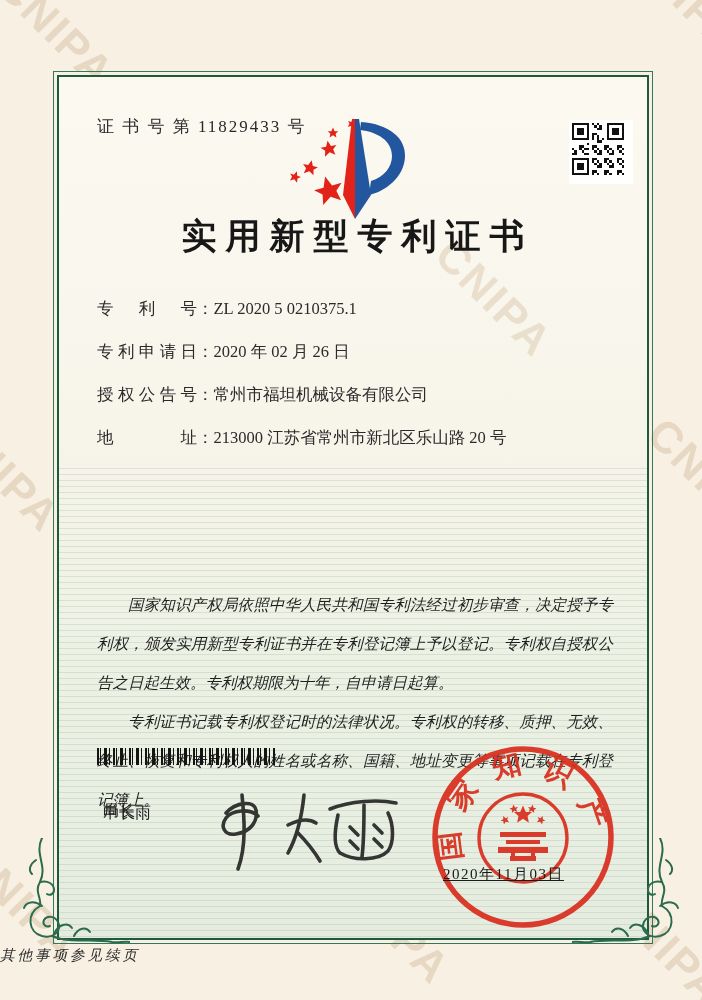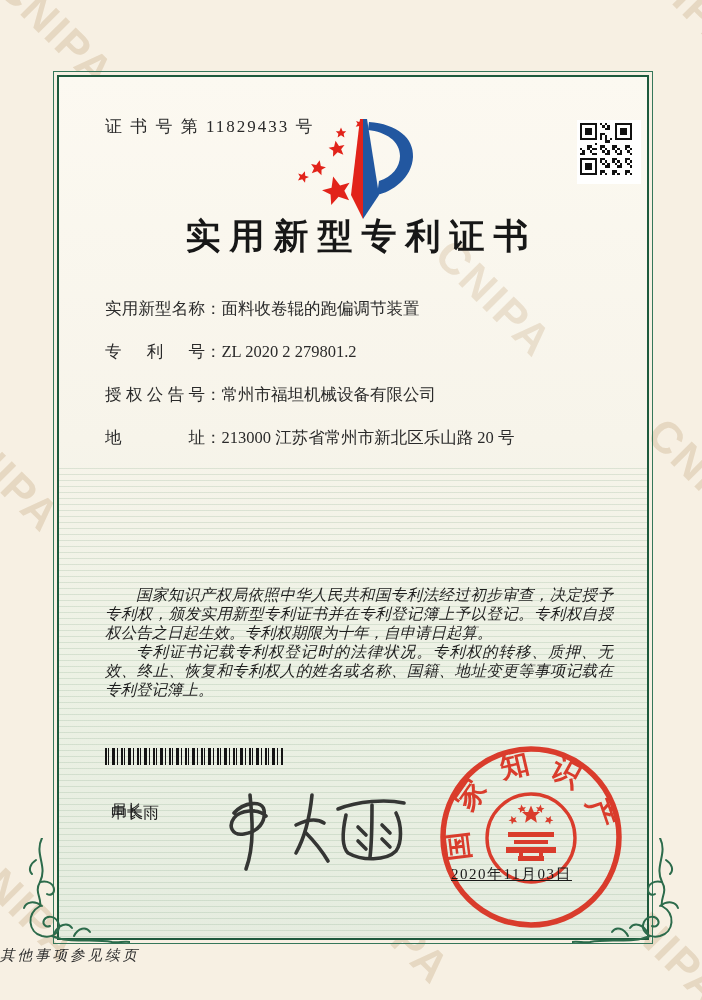--- a/index.html
+++ b/index.html
@@ -15,32 +15,32 @@
   
   .frame{position:absolute;left:57px;top:75px;width:588px;height:861px;z-index:1;
          border:2px solid #1e5a3d;outline:1px solid #35775a;outline-offset:3px;
          background-image:
            repeating-linear-gradient(180deg, rgba(118,158,124,.20) 0 1px, rgba(118,158,124,0) 1px 6px),
            linear-gradient(180deg,#fcf9f1 0%,#f7f4ea 42%,#ecf1e4 70%,#e5ecdf 100%);
          background-size:100% 470px,100% 100%;
          background-position:0 391px,0 0;
          background-repeat:no-repeat;}
   .wm-in{position:absolute;left:363px;top:196px;opacity:.45;z-index:0;}
-  .frame > .item{position:absolute;z-index:2;margin-left:8px;}
+  .frame > .item{position:absolute;z-index:2;}
   .certno{left:38px;top:38px;font-size:17px;letter-spacing:2px;}
   .logo{left:224px;top:34px;width:132px;height:112px;}
   .qr{left:510px;top:43px;width:58px;height:58px;background:#fff;padding:3px;}
   .title{left:0;right:0;top:136px;text-align:center;font-size:35px;font-weight:700;
          letter-spacing:9px;padding-left:9px;color:#171717;}
   .fields{left:38px;top:219px;right:28px;font-size:16.5px;}
   .frow{line-height:25px;margin-bottom:18px;white-space:nowrap;}
   .flabel{display:inline-block;width:100px;text-align:justify;text-align-last:justify;vertical-align:top;}
   .grow{position:relative;}
   .gpair2{position:absolute;left:290px;top:0;white-space:nowrap;}
-  .paras{left:38px;top:508px;right:34px;font-size:15.5px;line-height:19px;
+  .paras{left:38px;top:508px;right:34px;font-size:15.5px;line-height:39px;
          font-style:italic;text-align:justify;color:#1f1f1f;}
   .paras p{margin:0;text-indent:2em;}
   .barcode{left:38px;top:671px;width:178px;height:17px;
      background:repeating-linear-gradient(90deg,#141414 0 2px,transparent 2px 3px,#141414 3px 4px,
         transparent 4px 7px,#141414 7px 10px,transparent 10px 12px,#141414 12px 13px,transparent 13px 16px);}
   .dirtitle{left:44px;top:724px;font-family:"Liberation Sans",sans-serif;font-size:16px;color:#222;}
   .dirname{left:44px;top:726px;font-family:"Liberation Sans",sans-serif;font-size:16px;color:#222;}
   .sig{left:133px;top:696px;width:228px;height:118px;}
   .seal{left:368px;top:664px;width:192px;height:192px;opacity:.93;}
   .sealdate{left:384px;top:788px;font-size:15px;letter-spacing:1.5px;color:#1a1a1a;z-index:3;text-decoration:underline;}
@@ -184,24 +184,24 @@
           <rect x="15" y="20" width="1" height="1" fill="#111"></rect>
           <rect x="18" y="20" width="1" height="1" fill="#111"></rect>
           <rect x="20" y="20" width="1" height="1" fill="#111"></rect>
         </svg>
     </div>
 
     <div class="item title">实用新型专利证书</div>
 
     <div class="item fields">
       <div class="frow">
-        <span class="flabel">实用新型名称</span><span>：</span><span>面料收卷辊的跑偏调节装置</span>
-      </div>
-      <div class="frow">
-        <span class="flabel">专利号</span><span>：</span><span>ZL 2020 2 279801.2</span>
+        <span class="flabel">专利号</span><span>：</span><span>ZL 2020 5 0210375.1</span>
+      </div>
+      <div class="frow">
+        <span class="flabel">专利申请日</span><span>：</span><span>2020 年 02 月 26 日</span>
       </div>
       <div class="frow">
         <span class="flabel">授权公告号</span><span>：</span><span>常州市福坦机械设备有限公司</span>
       </div>
       <div class="frow">
         <span class="flabel">地址</span><span>：</span><span>213000  江苏省常州市新北区乐山路 20 号</span>
       </div>
     </div>
 
     <div class="item paras">

